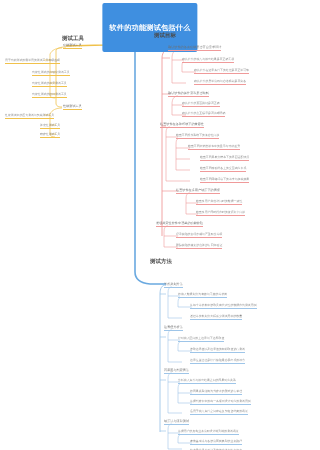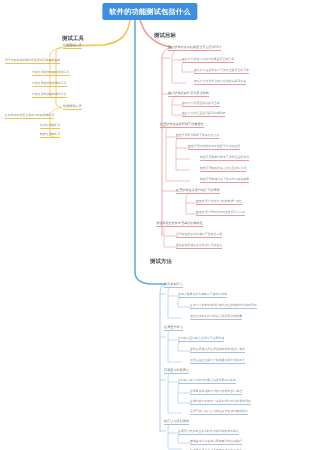--- a/index.html
+++ b/index.html
@@ -17,21 +17,21 @@
 
   
   .title-box{
     left:50%;transform:translateX(-50%);
     top:3px;
     background:#3f8fe0;
     color:#ffffff;
     font-size:7.2px;
     font-weight:bold;
     letter-spacing:.2px;
-    padding:5px 7px;
+    padding:21px 7px;
     border-radius:2px;
     text-align:left;
   }
 
   
   .branch-label{
     font-size:5.4px;
     font-weight:bold;
     color:#4a4a4a;
     letter-spacing:.15px;

